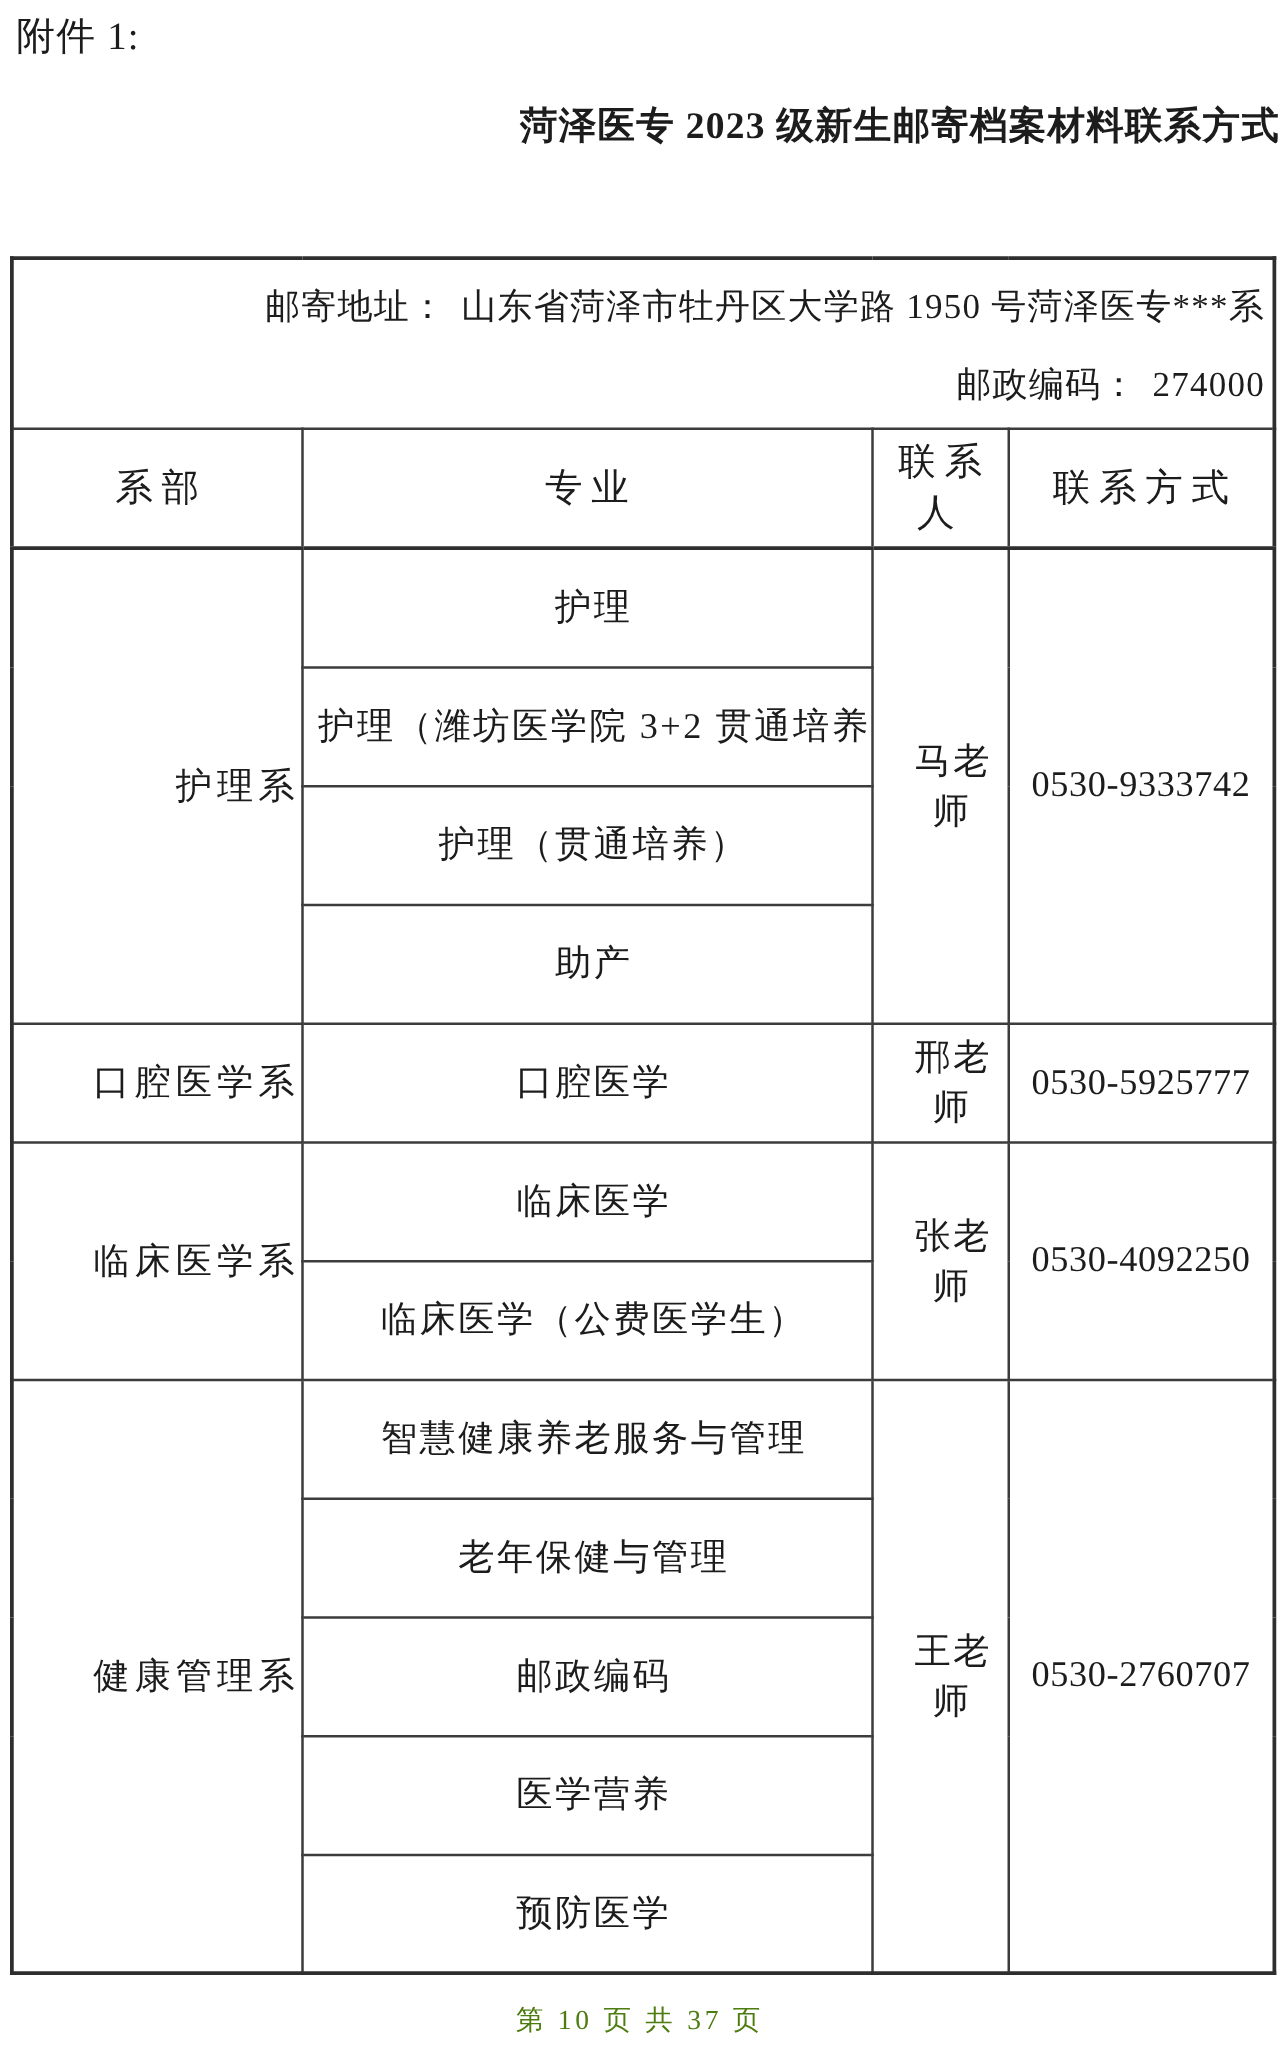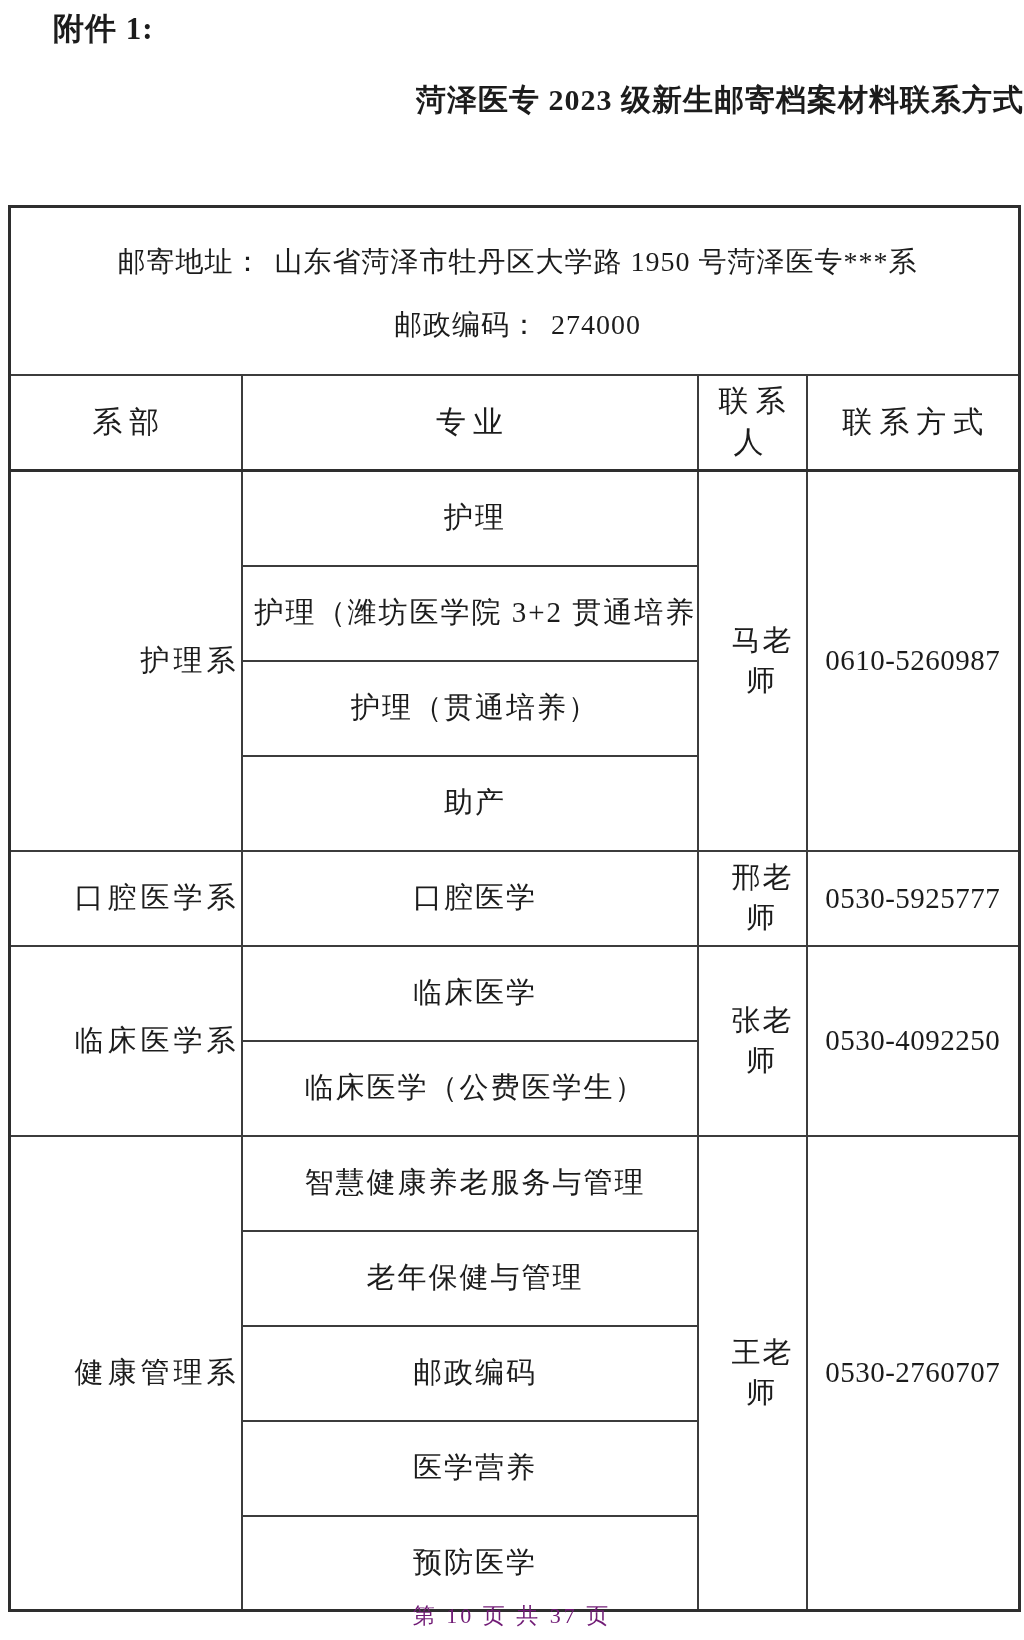--- a/index.html
+++ b/index.html
@@ -13,23 +13,22 @@
     height: 1640px;
     position: relative;
     font-family: "Liberation Serif", "DejaVu Serif", serif;
     color: #1c1c1c;
   }
   .attachment-label {
     position: absolute;
     left: 13px;
     top: 8px;
     font-size: 31px;
-    font-weight: bold;
+    font-weight: normal;
     letter-spacing: 1px;
-    margin-left: 40px;
   }
   .doc-title {
     position: absolute;
     left: 0;
     right: 0;
     top: 80px;
     margin: 0;
     text-align: right;
     font-size: 30px;
     font-weight: bold;
@@ -45,23 +44,23 @@
     border: 3px solid #2e2e2e;
   }
   .contact-table td, .contact-table th {
     border: 2px solid #3c3c3c;
     font-size: 29px;
     font-weight: normal;
     vertical-align: middle;
     overflow: hidden;
   }
   tr.address-row td {
-    height: 168px;
+    height: 136px;
     padding: 4px 6px 0 12px;
-    text-align: center;
+    text-align: right;
   }
   .info-line {
     line-height: 63px;
     white-space: nowrap;
     letter-spacing: 1px;
     font-size: 28px;
   }
   .info-line .info-label { margin-right: 12px; }
   tr.header-row th {
     height: 96px;
@@ -96,21 +95,21 @@
     letter-spacing: 0.5px;
   }
   .page-footer {
     position: absolute;
     left: 0;
     right: 0;
     top: 1601px;
     text-align: center;
     font-size: 22px;
     letter-spacing: 3px;
-    color: #701a75;
+    color: #4d7c0f;
   }
 </style>
 </head>
 <body>
 
 <div class="attachment-label">附件 1:</div>
 
 <h1 class="doc-title">菏泽医专 2023 级新生邮寄档案材料联系方式</h1>
 
 <table class="contact-table">
@@ -137,21 +136,21 @@
     <th>系部</th>
     <th>专业</th>
     <th>联系人</th>
     <th>联系方式</th>
   </tr>
 
   <tr class="data-row">
     <td class="dept-cell" rowspan="4">护理系</td>
     <td class="major-cell">护理</td>
     <td class="contact-cell" rowspan="4">马老师</td>
-    <td class="phone-cell" rowspan="4">0610-5260987</td>
+    <td class="phone-cell" rowspan="4">0530-9333742</td>
   </tr>
   <tr class="data-row">
     <td class="major-cell">护理（潍坊医学院 3+2 贯通培养）</td>
   </tr>
   <tr class="data-row">
     <td class="major-cell">护理（贯通培养）</td>
   </tr>
   <tr class="data-row">
     <td class="major-cell">助产</td>
   </tr>

